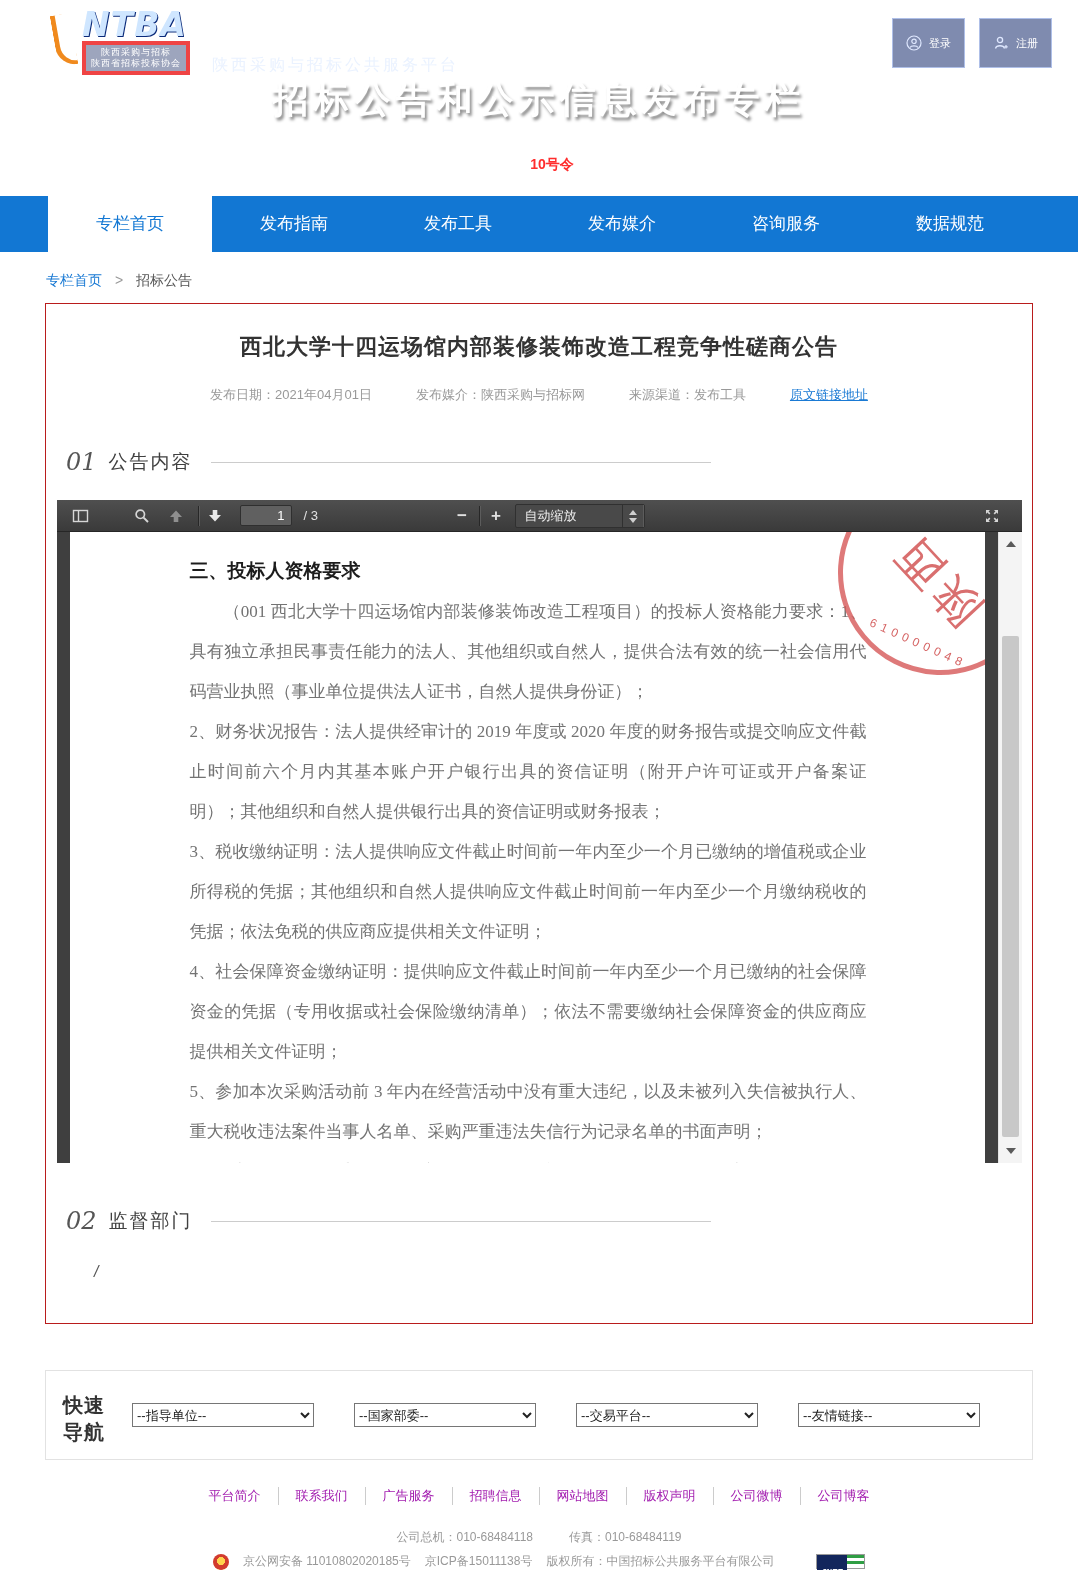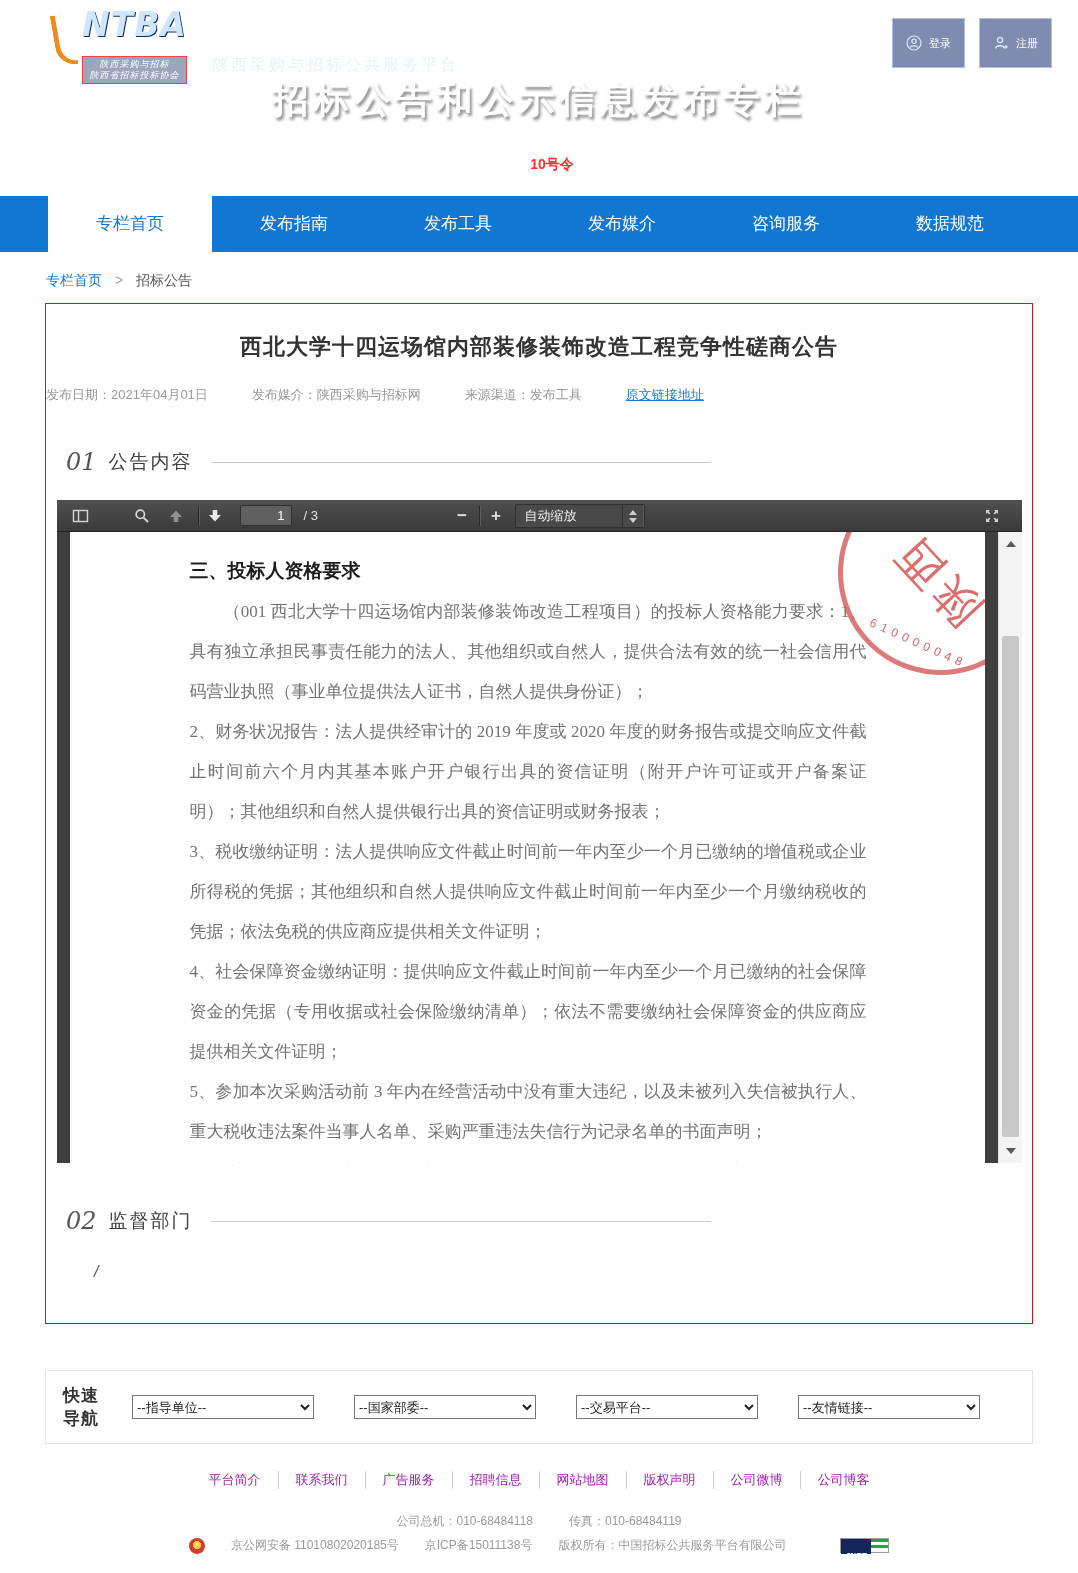--- a/index.html
+++ b/index.html
@@ -13,22 +13,22 @@
       radial-gradient(circle at 72% 28%, rgba(60,120,255,.28), transparent 55%),
       repeating-linear-gradient(115deg, transparent 0 46px, rgba(90,150,255,.10) 46px 48px),
       radial-gradient(rgba(120,170,255,.22) 1px, transparent 1.6px),
       linear-gradient(100deg,#081followed1a5e 0%, #0a1c66 0%, #0d2b92 45%, #081a60 100%);
     background-size:auto,auto,auto,15px 15px,auto; }
   .logo-block { position:absolute; left:54px; top:10px; display:flex; gap:8px; }
   .logo-swoosh { width:20px; height:52px; border-left:5px solid #f08a1e; border-bottom:4px solid #f08a1e;
     border-radius:0 0 0 34px; transform:rotate(-10deg); margin-top:4px; }
   .logo-ntba { font-family:"DejaVu Sans", sans-serif; font-style:italic; font-weight:bold; font-size:33px;
     line-height:30px; color:#cfe6ff; letter-spacing:1px; text-shadow:1px 1px 0 #0a2a7a; }
-  .logo-sub-box { border:1px solid #ef4444; background:rgba(10,30,90,.4); margin-top:16px; padding:2px 5px;
-    font-size:9px; line-height:11px; color:#fff; text-align:center; letter-spacing:1px;font-style:italic; }
+  .logo-sub-box { border:4px solid #ef4444; background:rgba(10,30,90,.4); margin-top:1px; padding:2px 5px;
+    font-size:9px; line-height:11px; color:#fff; text-align:center; letter-spacing:1px; }
   .site-title-block { position:absolute; left:212px; top:14px; }
   .site-title { font-size:27px; font-weight:bold; color:#fff; letter-spacing:2px; }
   .site-subtitle { font-size:16px; color:#eaf2ff; margin-top:5px; letter-spacing:3px; }
   .auth { position:absolute; right:26px; top:18px; display:flex; gap:14px; }
   .auth-btn { display:flex; align-items:center; gap:7px; padding:16px 13px; background:rgba(22,44,110,.55);
     border:1px solid #aebfe8; color:#fff; font-size:11px; cursor:pointer; }
   .banner-title { position:absolute; top:76px; width:100%; text-align:center; font-size:36px; font-weight:bold;
     color:#fff; letter-spacing:5px; text-shadow:2px 3px 3px rgba(0,0,0,.45); }
   .banner-notes { position:absolute; top:156px; width:100%; text-align:center; font-size:14px; font-weight:bold; color:#fff; }
   .banner-note + .banner-note { margin-left:58px; }
@@ -41,21 +41,21 @@
   .nav li.active { background:#fff; color:#1277d3; }
 
   
   .breadcrumb { padding:20px 0 13px 46px; font-size:14px; color:#555; }
   .breadcrumb .home { color:#1a7ad4; cursor:pointer; }
   .breadcrumb .sep { margin:0 9px; color:#999; }
 
   
   .card { margin:0 45px; border:1px solid #b91c1c; padding-bottom:42px; }
   .article-title { margin-top:28px; text-align:center; font-size:22px; font-weight:bold; color:#333; letter-spacing:1px; }
-  .article-meta { margin-top:24px; display:flex; justify-content:flex-start; gap:44px; font-size:13px; color:#999; }
+  .article-meta { margin-top:24px; display:flex; justify-content:center; gap:44px; font-size:13px; color:#999; }
   .article-meta .link { color:#1a7ad4; text-decoration:underline; cursor:pointer; }
   .section-head { display:flex; align-items:center; margin:44px 0 0 20px; }
   .section-num { font-family:"DejaVu Serif", serif; font-style:italic; font-size:24px; color:#555; }
   .section-label { font-size:19px; color:#404040; margin-left:12px; letter-spacing:2px; }
   .section-rule { width:500px; height:1px; background:#ccc; margin-left:18px; }
 
   
   .pdf { margin:24px auto 0; width:965px; }
   .pdf-toolbar { position:relative; height:32px; background:linear-gradient(#4f4f4f,#3a3a3a);
     border-bottom:1px solid #262626; }
@@ -93,33 +93,33 @@
   .vs-arrow { position:absolute; left:7px; width:0; height:0; border-left:5px solid transparent;
     border-right:5px solid transparent; cursor:pointer; }
   .vs-up { top:9px; border-bottom:6px solid #5a5a5a; }
   .vs-down { bottom:9px; border-top:6px solid #5a5a5a; }
   .vs-thumb { position:absolute; left:3px; top:104px; bottom:26px; width:17px; background:#c8c8c8;
     border-radius:2px; cursor:pointer; }
   .slash-content { margin:28px 0 0 48px; font-size:16px; color:#555; font-style:italic; }
 
   
   .quick-nav { margin:46px 45px 0; border:1px solid #e2e2e2; display:flex; align-items:center; padding:13px 12px; }
-  .qn-label { font-size:17px; font-weight:bold; color:#333; margin:0 20px 0 5px; letter-spacing:1px; }
+  .qn-label { font-size:20px; font-weight:bold; color:#333; margin:8px 20px 0 5px; letter-spacing:1px; }
   .qn-selects { display:flex; }
   .qn-item { margin-right:40px; }
   .qn-item select { width:182px; height:24px; font-size:13px; color:#222; border:1px solid #767676;
     background:#fff; font-family:"Liberation Sans", sans-serif; }
 
   
   .footer { text-align:center; margin-top:26px; }
   .footer-links { display:inline-flex; list-style:none; margin:0; padding:0; font-size:13px; color:#a21caf; }
   .footer-links li { padding:0 17px; border-right:1px solid #ccc; cursor:pointer; }
   .footer-links li:last-child { border-right:none; }
   .footer-phone { margin-top:24px; font-size:12px; color:#999; }
-  .footer-beian { margin-top:7px; font-size:12px; color:#999; display:flex; justify-content:center; align-items:center; gap:26px; }
+  .footer-beian { margin-top:7px; font-size:12px; color:#999; display:flex; justify-content:center; align-items:center; gap:14px; }
   .police-icon { width:16px; height:16px; border-radius:50%; display:inline-block;
     background:radial-gradient(circle at 50% 45%, #ffd34d 0 34%, #d23b2e 35% 72%, #f0b63c 73%); }
   .cnzz { display:inline-flex; height:15px; border:1px solid #9a9a9a; margin-left:28px; }
   .cnzz-left { background:#13265c; color:#fff; font-size:9px; line-height:13px; padding:12px 4px; font-weight:bold;
     font-family:"DejaVu Sans Mono", monospace; }
   .cnzz-right { width:17px; background:repeating-linear-gradient(180deg,#2f9e44 0 3px,#fff 3px 6px,#2f9e44 6px 9px,#fff 9px 13px); }
 
   svg { display:block; }
 </style>
 </head>

